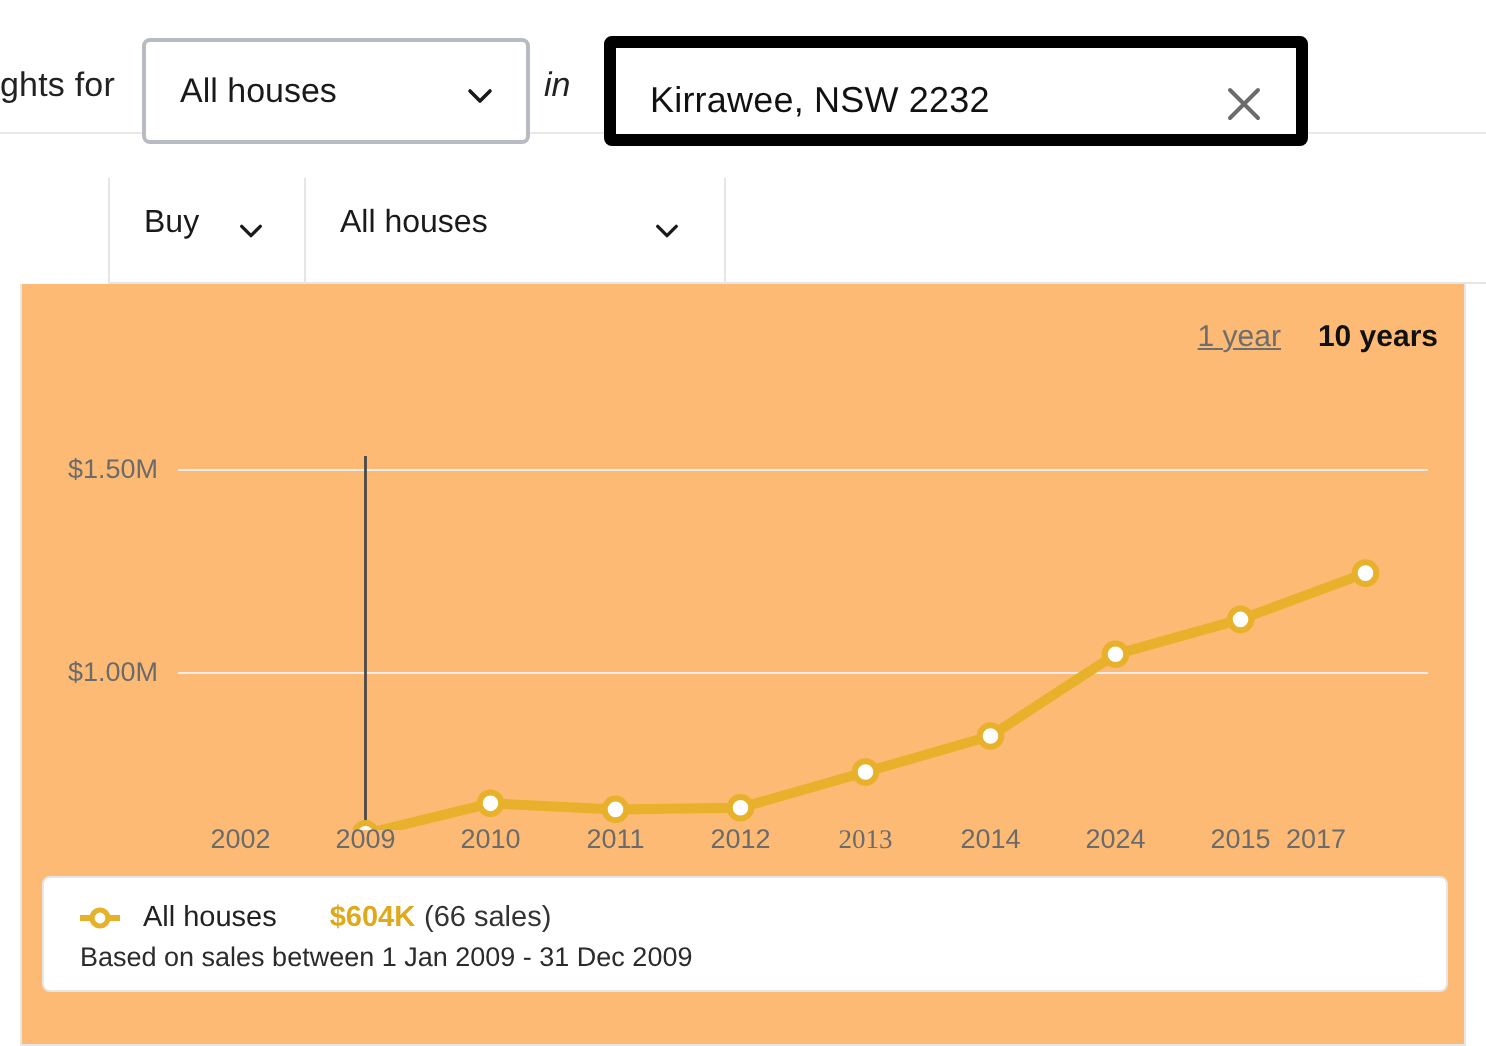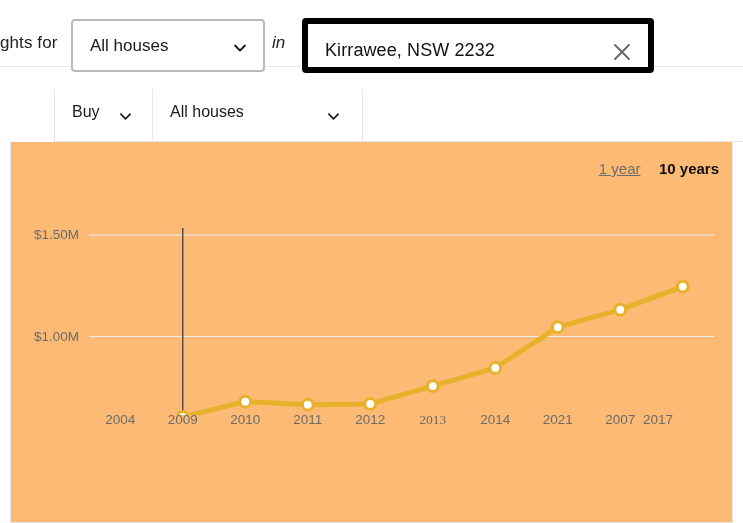--- a/index.html
+++ b/index.html
@@ -289,27 +289,41 @@
           <circle cx="359.25" cy="223.896" r="5.4" fill="#ffffff" stroke="#e8b12b" stroke-width="3"></circle>
           <circle cx="421.75" cy="206.032" r="5.4" fill="#ffffff" stroke="#e8b12b" stroke-width="3"></circle>
           <circle cx="484.25" cy="187.965" r="5.4" fill="#ffffff" stroke="#e8b12b" stroke-width="3"></circle>
           <circle cx="546.75" cy="147.162" r="5.4" fill="#ffffff" stroke="#e8b12b" stroke-width="3"></circle>
           <circle cx="609.25" cy="129.704" r="5.4" fill="#ffffff" stroke="#e8b12b" stroke-width="3"></circle>
           <circle cx="671.75" cy="106.562" r="5.4" fill="#ffffff" stroke="#e8b12b" stroke-width="3"></circle>
         </svg>
     </div>
 
     <div class="x-axis" id="x-axis">
-        <div class="x-tick" style="left: 79.25px;">2004</div>
+        <div class="x-tick" style="left: 79.25px;">2002</div>
         <div class="x-tick" style="left: 141.75px;">2009</div>
         <div class="x-tick" style="left: 204.25px;">2010</div>
         <div class="x-tick" style="left: 266.75px;">2011</div>
         <div class="x-tick" style="left: 329.25px;">2012</div>
         <div class="x-tick" style="left: 391.75px; font-family: Liberation Serif, serif;">2013</div>
         <div class="x-tick" style="left: 454.25px;">2014</div>
-        <div class="x-tick" style="left: 516.75px;">2021</div>
-        <div class="x-tick" style="left: 579.25px;">2007</div>
+        <div class="x-tick" style="left: 516.75px;">2024</div>
+        <div class="x-tick" style="left: 579.25px;">2015</div>
         <div class="x-tick" style="left: 617px;">2017</div>
       </div>
 
+    <div class="legend-card">
+      <div class="legend-row1">
+        <span class="legend-marker">
+          <svg width="20" height="12" viewBox="0 0 20 12">
+            <line x1="0" y1="6" x2="20" y2="6" stroke="#e8b12b" stroke-width="3"></line>
+            <circle cx="10" cy="6" r="4" fill="#ffffff" stroke="#e8b12b" stroke-width="2.6"></circle>
+          </svg>
+        </span>
+        <span class="legend-series">All houses</span>
+        <span class="legend-price">$604K</span>
+        <span class="legend-sales">(66 sales)</span>
+      </div>
+      <div class="legend-sub">Based on sales between 1 Jan 2009 - 31 Dec 2009</div>
+    </div>
   </div>
 
 </div>
 
 </body></html>

